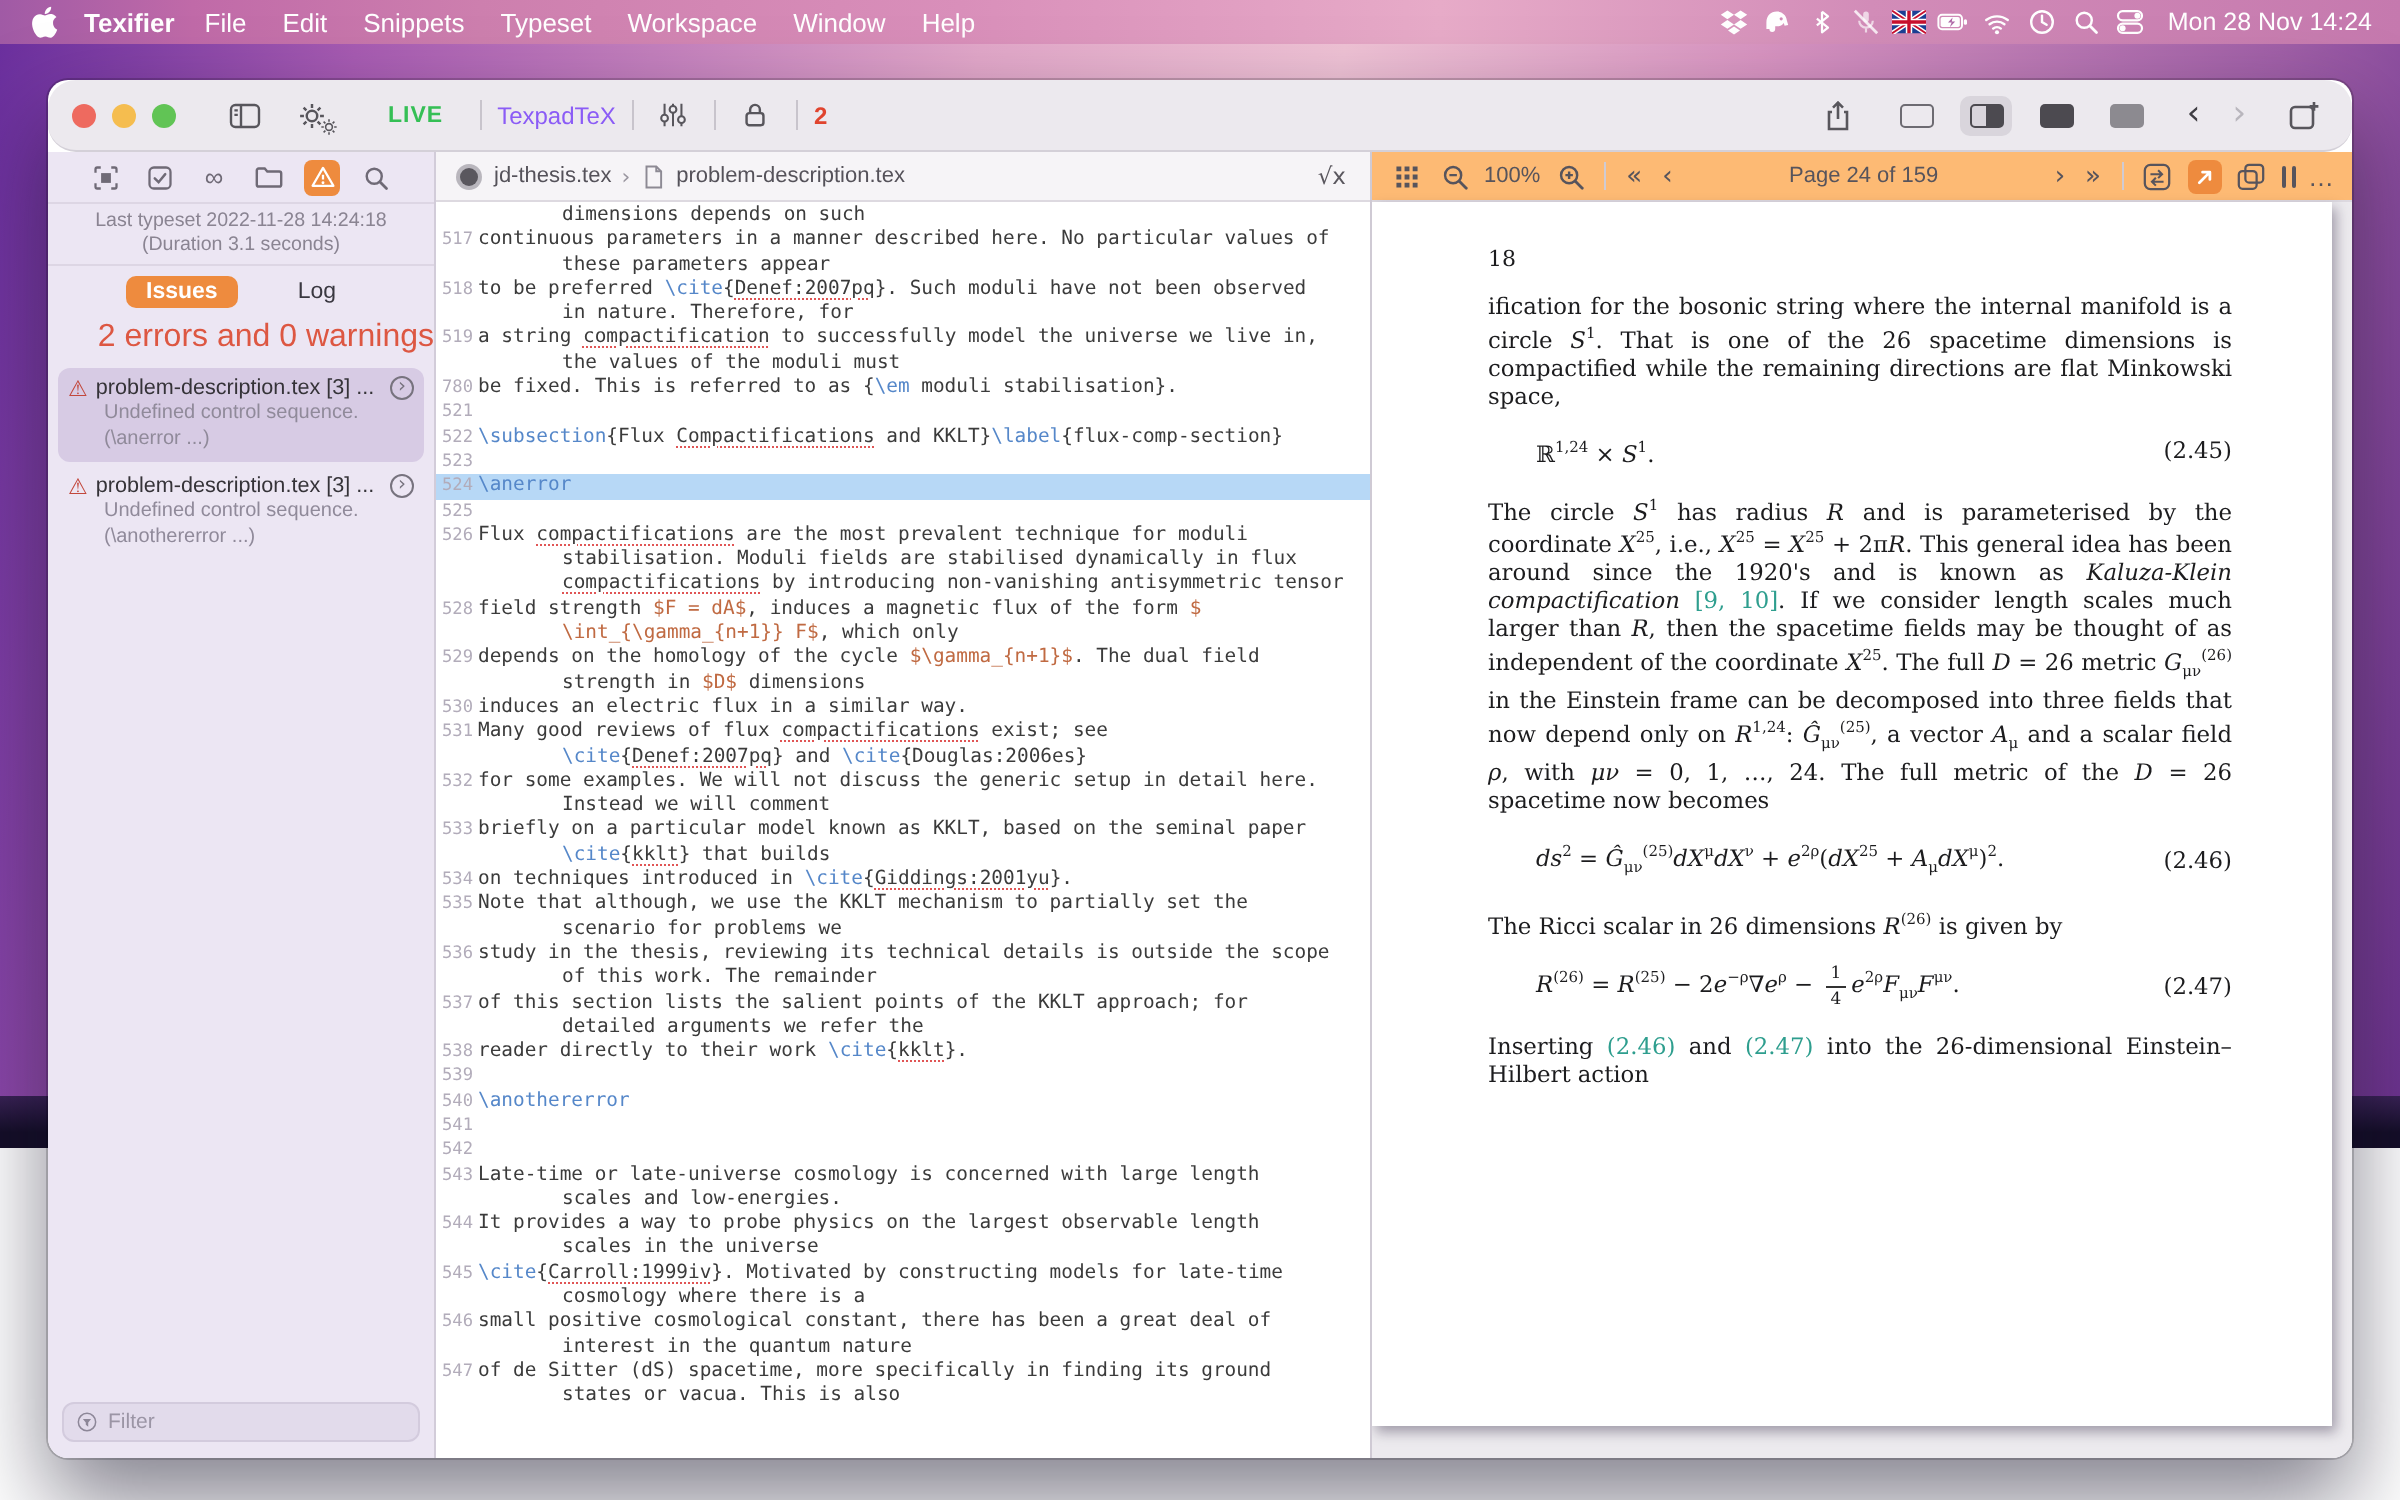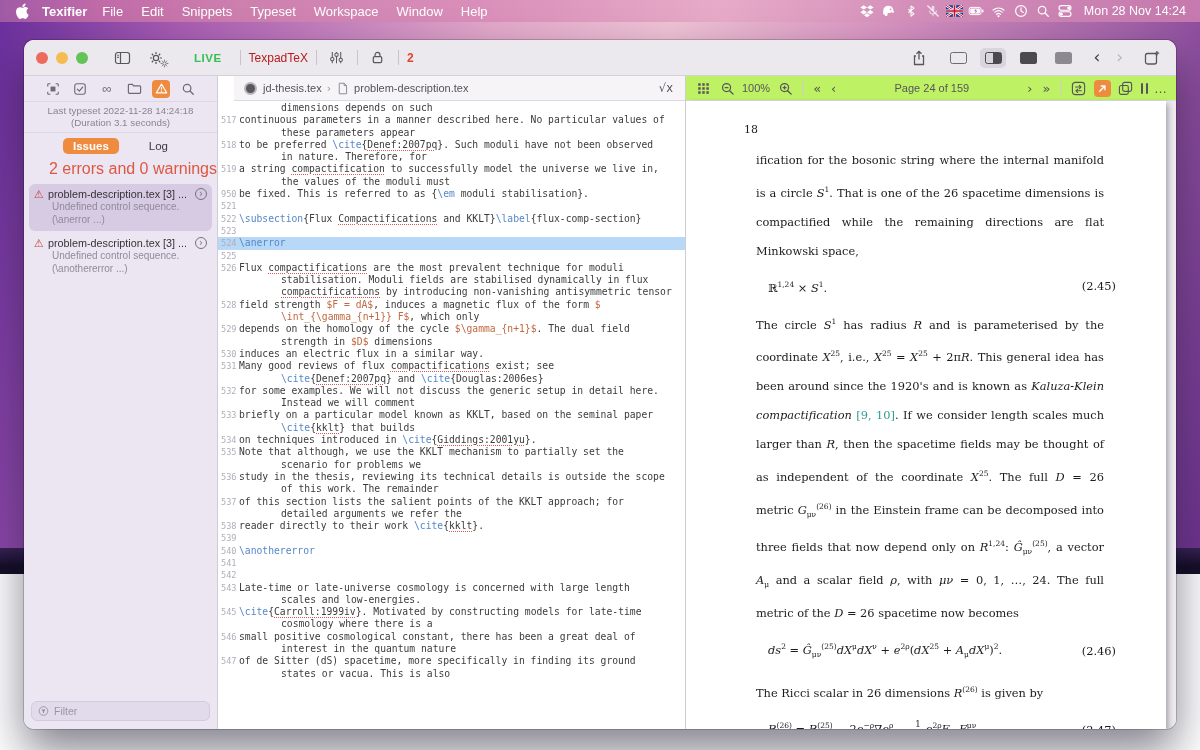--- a/index.html
+++ b/index.html
@@ -17,28 +17,28 @@
   .menu-item { padding:0 9px; cursor:default; }
   .mb-spacer { flex:1; }
   .sticon { display:inline-flex; align-items:center; justify-content:center; width:22px; height:22px; }
   .clock { font-size:12.5px; margin-left:8px; white-space:nowrap; }
 
   
   .window { position:absolute; left:24px; top:40px; width:1152px; height:689px; background:#fff;
     border-radius:10px; box-shadow:0 22px 45px rgba(10,5,30,.5), 0 0 0 1px rgba(0,0,0,.18); overflow:hidden;
     display:flex; flex-direction:column; }
   .titlebar { height:36px; flex:0 0 36px; background:#ece9ee; border-bottom:1px solid #d4d0d8;
-    display:flex; align-items:center; padding:0 12px; color:#56545a; font-size:12px; }
+    display:flex; align-items:center; padding:0 12px; color:#56545a; font-size:12px;border-radius:14px; }
   .lights { display:flex; gap:8px; margin-right:22px; }
   .light { width:12px; height:12px; border-radius:50%; }
   .l-close{ background:#ee6a5f; } .l-min{ background:#f5bd4f; } .l-zoom{ background:#61c455; }
   .tb-ic { display:inline-flex; align-items:center; justify-content:center; width:24px; height:20px; color:#58565c; }
   .tb-sep { width:1px; height:15px; background:#c8c4cc; margin:0 8px; }
   .live { color:#35bf55; font-weight:bold; font-size:11.5px; letter-spacing:.5px; margin:0 10px 0 26px; }
-  .engine { color:#b91c1c; }
+  .engine { color:#8b5cf6; }
   .errcount { color:#e0442e; font-weight:bold; }
   .tb-right { margin-left:auto; display:flex; align-items:center; gap:10px; }
   .viewmodes { display:flex; align-items:center; gap:9px; margin:0 4px; }
   .vm-btn { display:flex; align-items:center; justify-content:center; width:26px; height:20px; border-radius:5px; }
   .vm-btn.active { background:#d9d5dc; }
   .vm-rect { width:17px; height:12px; border-radius:2.5px; }
   .vm-outline { border:1.5px solid #6d6b72; }
   .vm-split { border:1.5px solid #4c4a50; background:linear-gradient(90deg,transparent 48%,#4c4a50 48%); }
   .vm-dark { background:#4c4a50; }
   .vm-gray { background:#8c8a90; }
@@ -74,55 +74,55 @@
     display:flex; align-items:center; padding:0 6px; gap:5px; }
   .filterbar svg { flex:0 0 11px; }
   .filterbar input { border:none; background:transparent; outline:none; font-size:10.5px; color:#555; width:100%;
     font-family:"Liberation Sans", sans-serif; }
   .filterbar input::placeholder { color:#9b95a5; }
 
   
   .editor { width:468px; flex:0 0 468px; display:flex; flex-direction:column; background:#fff;
     border-right:1px solid #cfcad4; overflow:hidden; }
   .edbar { height:25px; flex:0 0 25px; background:#f6f4f7; border-bottom:1px solid #ddd9e0;
-    display:flex; align-items:center; padding:0 9px; font-size:11px; color:#55525a; gap:5px;margin-left:16px; }
+    display:flex; align-items:center; padding:0 9px; font-size:11px; color:#55525a; gap:5px; }
   .bc-circle { width:9px; height:9px; border-radius:50%; background:#5a575e; box-shadow:0 0 0 2px #b9b6bd; margin:0 3px; }
   .bc-sep { color:#9a96a0; font-family:"DejaVu Sans", sans-serif; }
   .ed-fill { flex:1; }
   .mathbtn { font-family:"DejaVu Sans", sans-serif; font-size:11.5px; color:#5a575e; padding:0 3px; }
   .code { flex:1; padding-top:1px; font-family:"DejaVu Sans Mono", monospace; font-size:9.7px;
     line-height:12.3px; color:#3b3b3b; overflow:hidden; }
   .cl { display:flex; }
   .cl.sel { background:#b7d8f6; }
   .ln { flex:0 0 21px; padding-left:3px; color:#b2acba; font-size:8.6px; line-height:12.3px; user-select:none; }
   .ct { flex:1; white-space:pre-wrap; word-break:break-word; padding-left:42px; text-indent:-42px; }
   .cl.cont .ct { text-indent:0; }
   .ct .c { color:#5587c9; }
   .ct .m { color:#c06a42; }
   .ct .s { text-decoration:underline dotted #e05555 1px; text-underline-offset:2px; }
 
   
   .pdfpane { width:490px; flex:0 0 490px; display:flex; flex-direction:column; overflow:hidden; background:#eceaee; }
-  .pdfbar { height:25px; flex:0 0 25px; background:#bef264; border-bottom:1px solid #ddd9e0;
+  .pdfbar { height:25px; flex:0 0 25px; background:#fdba74; border-bottom:1px solid #ddd9e0;
     display:flex; align-items:center; padding:0 8px; gap:6px; color:#57545c; font-size:11px; }
   .pb-ic { display:inline-flex; align-items:center; justify-content:center; width:18px; height:18px; color:#57545c; }
   .pb-sep { width:1px; height:14px; background:#cfcbd4; margin:0 2px; }
   .pb-spacer { flex:1; }
   .pb-chev { font-size:13px; font-family:"DejaVu Sans", sans-serif; color:#57545c; padding:0 2px; }
   .pb-orange { width:17px; height:17px; background:#ee8b3e; border-radius:4px; display:inline-flex;
     align-items:center; justify-content:center; }
   .pb-pause { display:inline-flex; gap:2.5px; }
   .pb-pause i { width:2.5px; height:11px; background:#57545c; border-radius:1px; }
   .pb-dots { font-size:13px; letter-spacing:1px; color:#57545c; }
   .pdf-content { flex:1; position:relative; padding:0 10px 16px 0; }
   .pdf-page { width:100%; height:100%; background:#fff; box-shadow:2px 3px 6px rgba(20,10,40,.35);
     padding:20px 50px 0 58px; overflow:hidden; font-family:"DejaVu Serif","Liberation Serif",serif;
     font-size:11.4px; color:#1c1c1e; }
   .p-num { margin:2px 0 10px; font-size:11px; }
-  .p-para { text-align:justify; line-height:29px; margin:6px 12px; }
+  .p-para { text-align:justify; line-height:14px; margin:6px 0; }
   .p-eq { display:flex; align-items:center; margin:9px 0; line-height:20px; }
   .eqc { flex:1; padding-left:24px; }
   .eqn { flex:0 0 48px; text-align:right; }
   .pdf-page i { font-style:italic; }
   .pdf-page sup, .pdf-page sub { font-size:7.5px; }
   .pdf-page sup { vertical-align:super; } .pdf-page sub { vertical-align:sub; }
   .lnk { color:#2e9e8e; }
   .frac { display:inline-flex; flex-direction:column; vertical-align:middle; text-align:center;
     font-size:8.5px; line-height:10px; margin:0 3px; }
   .frac .fn { border-bottom:1px solid #333; padding:0 2px 1px; }
@@ -469,21 +469,21 @@
               <span class="ln">518</span>
               <div class="ct"><span>to be preferred </span><span class="c">\cite</span><span>{</span><span class="s">Denef:2007pq</span><span>}. Such moduli have not been observed
 in nature. Therefore, for</span></div>
             </div>
             <div class="cl">
               <span class="ln">519</span>
               <div class="ct"><span>a string </span><span class="s">compactification</span><span> to successfully model the universe we live in,
 the values of the moduli must</span></div>
             </div>
             <div class="cl">
-              <span class="ln">950</span>
+              <span class="ln">780</span>
               <div class="ct"><span>be fixed. This is referred to as {</span><span class="c">\em</span><span> moduli stabilisation}.</span></div>
             </div>
             <div class="cl">
               <span class="ln">521</span>
               <div class="ct">&nbsp;</div>
             </div>
             <div class="cl">
               <span class="ln">522</span>
               <div class="ct"><span class="c">\subsection</span><span>{Flux </span><span class="s">Compactifications</span><span> and KKLT}</span><span class="c">\label</span><span>{flux-comp-section}</span></div>
             </div>
@@ -570,20 +570,25 @@
               <div class="ct">&nbsp;</div>
             </div>
             <div class="cl">
               <span class="ln">542</span>
               <div class="ct">&nbsp;</div>
             </div>
             <div class="cl">
               <span class="ln">543</span>
               <div class="ct"><span>Late-time or late-universe cosmology is concerned with large length
 scales and low-energies.</span></div>
+            </div>
+            <div class="cl">
+              <span class="ln">544</span>
+              <div class="ct"><span>It provides a way to probe physics on the largest observable length
+scales in the universe</span></div>
             </div>
             <div class="cl">
               <span class="ln">545</span>
               <div class="ct"><span class="c">\cite</span><span>{</span><span class="s">Carroll:1999iv</span><span>}. Motivated by constructing models for late-time
 cosmology where there is a</span></div>
             </div>
             <div class="cl">
               <span class="ln">546</span>
               <div class="ct"><span>small positive cosmological constant, there has been a great deal of
 interest in the quantum nature</span></div>

